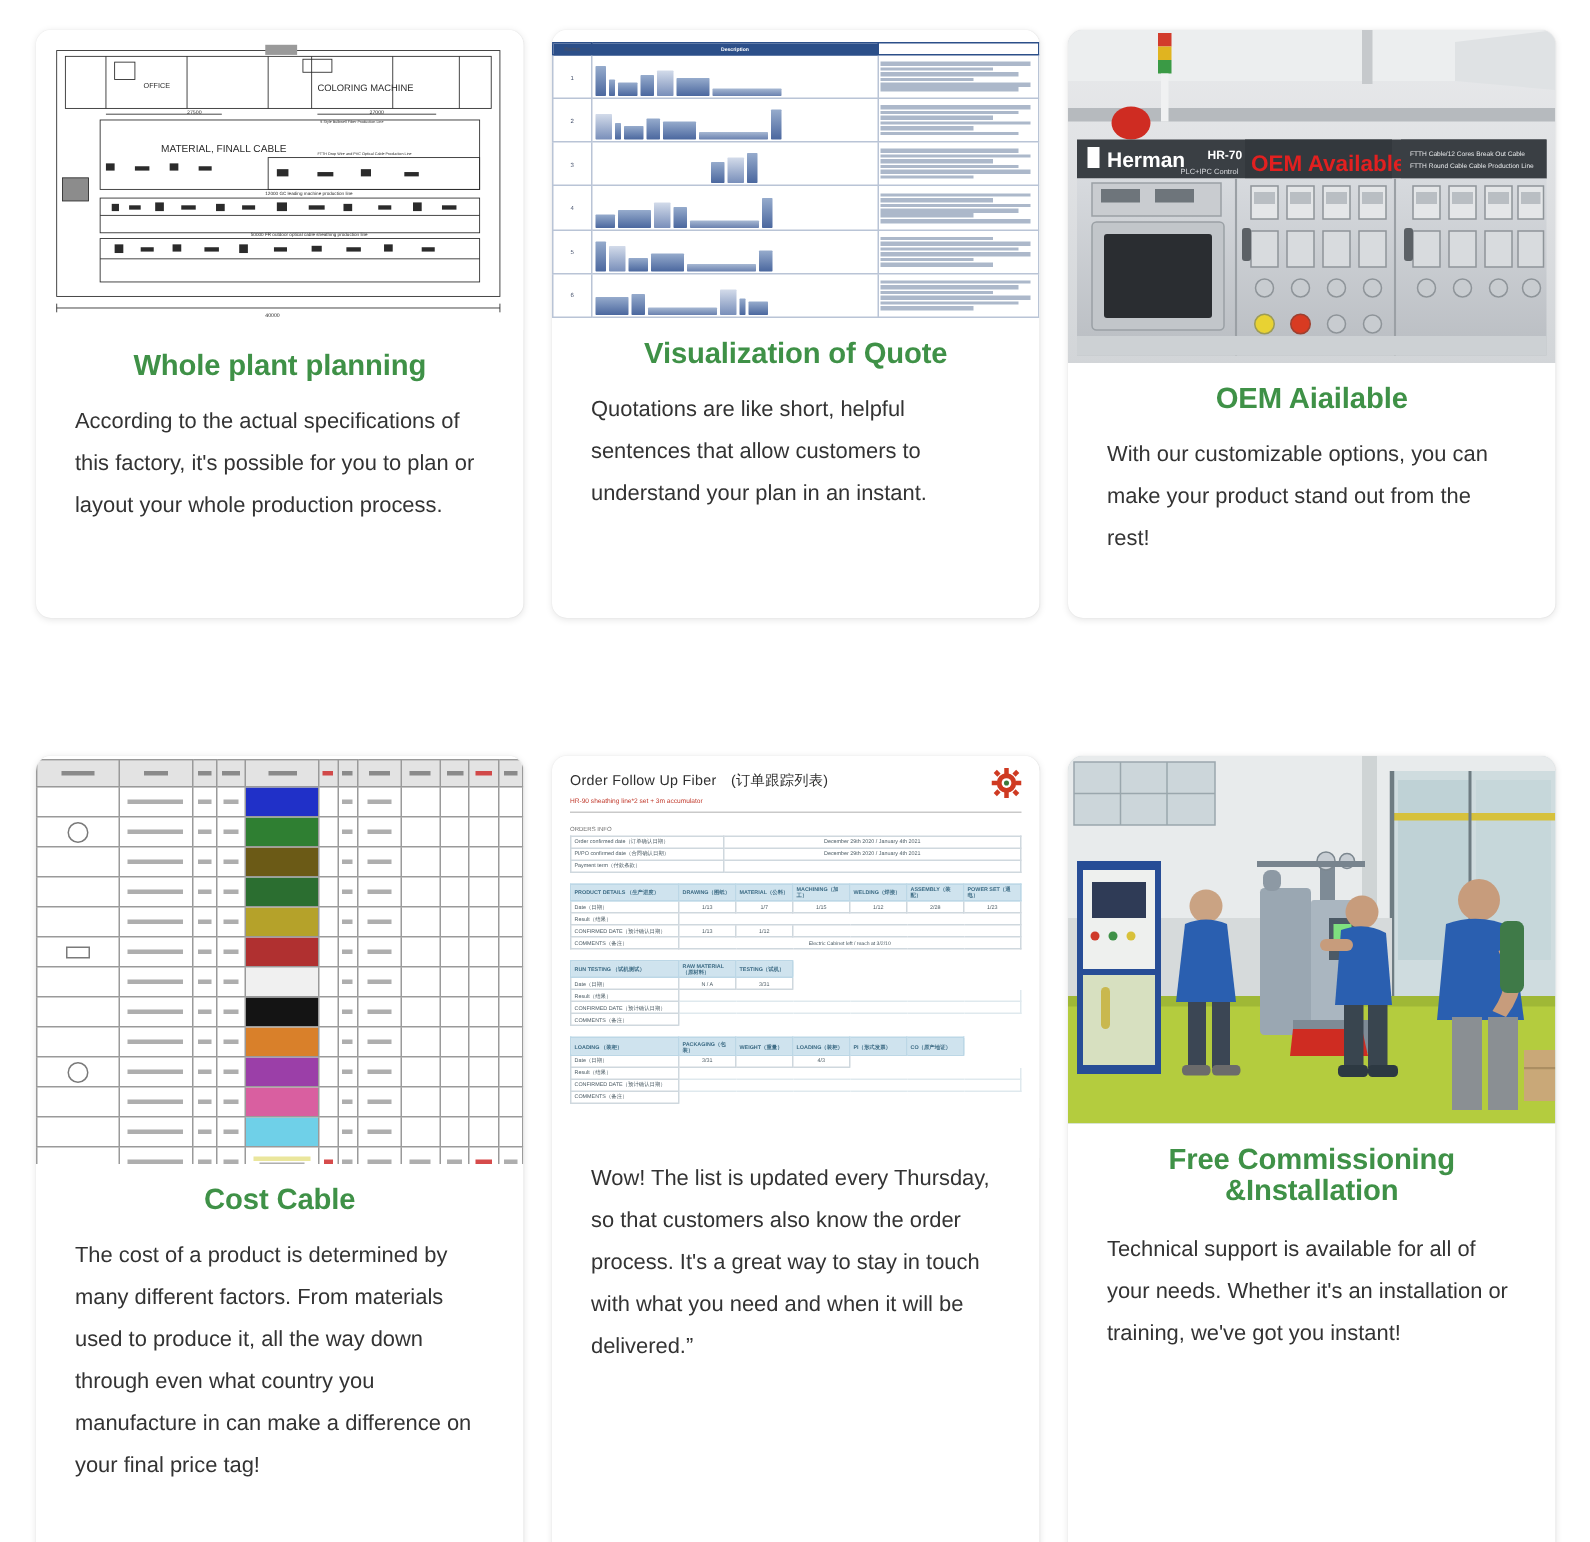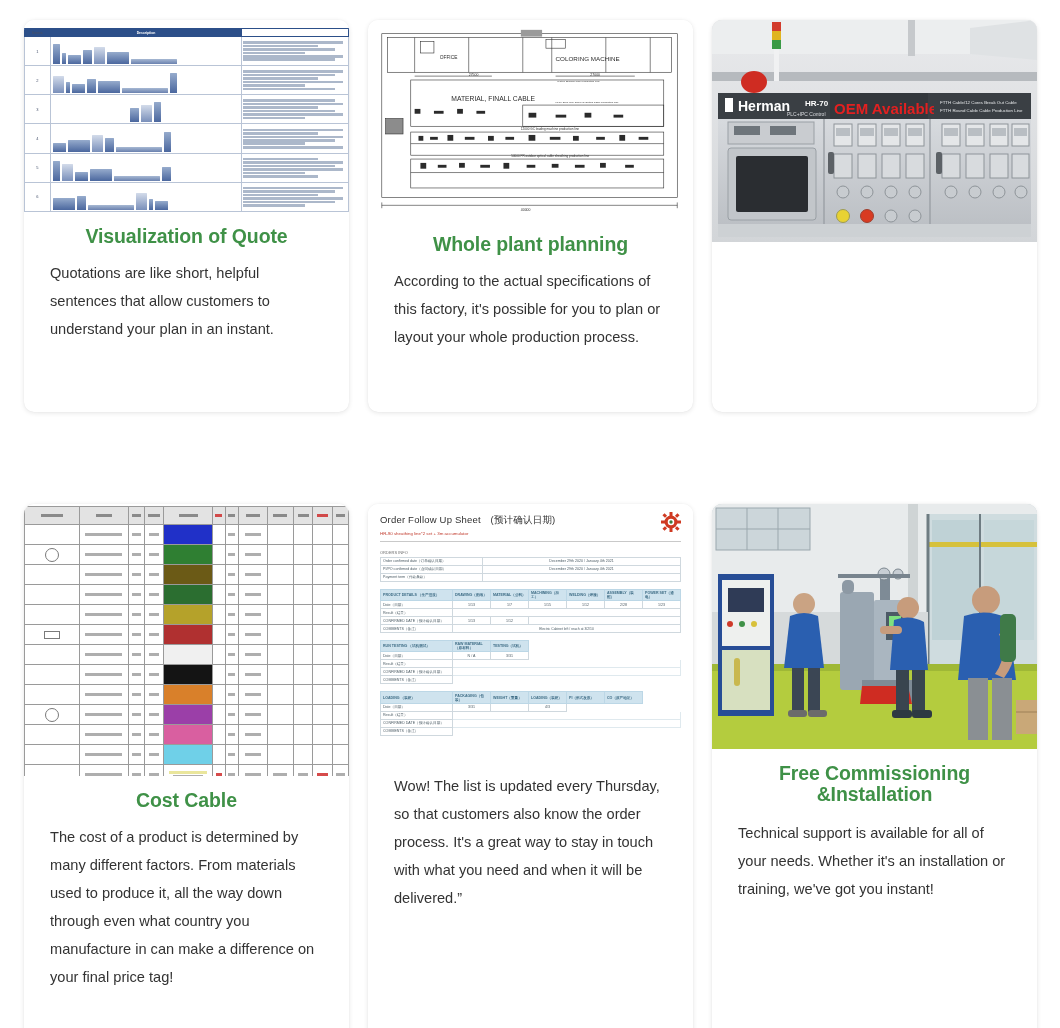--- a/index.html
+++ b/index.html
@@ -137,165 +137,20 @@
   .photo-comm { height: 245px; background:#bcd0d8; }
   .pc-svg { width:100%; height:100%; display:block; }
 </style>
 </head>
 <body>
 
 <div class="page">
   <div class="grid">
 
     <div class="card">
-      <div class="card-media quote-img">
-        <table class="qt">
-          <thead>
-            <tr>
-              <th class="c-no">Items</th>
-              <th class="c-desc">Description</th>
-              <th class="c-spec">Specification</th>
-            </tr>
-          </thead>
-          <tbody>
-            <tr>
-              <td class="c-no">1</td>
-              <td class="c-desc">
-                <div class="mach-row">
-                  <div class="mach tall"></div>
-                    <div class="mach thin"></div>
-                    <div class="mach low"></div>
-                  <div class="mach mid"></div>
-                    <div class="mach box"></div>
-                    <div class="mach wide"></div>
-                  <div class="mach rail"></div>
-                </div>
-              </td>
-              <td class="c-spec">
-                <div class="spec-line s1"></div>
-                  <div class="spec-line s2"></div>
-                <div class="spec-line s3"></div>
-                  <div class="spec-line s4"></div>
-                <div class="spec-line s1"></div>
-                  <div class="spec-line s3"></div>
-              </td>
-            </tr>
-            <tr>
-              <td class="c-no">2</td>
-              <td class="c-desc">
-                <div class="mach-row">
-                  <div class="mach box"></div>
-                    <div class="mach thin"></div>
-                    <div class="mach low"></div>
-                  <div class="mach mid"></div>
-                    <div class="mach wide"></div>
-                    <div class="mach rail"></div>
-                  <div class="mach tall"></div>
-                </div>
-              </td>
-              <td class="c-spec">
-                <div class="spec-line s1"></div>
-                  <div class="spec-line s3"></div>
-                <div class="spec-line s2"></div>
-                  <div class="spec-line s1"></div>
-                <div class="spec-line s4"></div>
-                  <div class="spec-line s3"></div>
-              </td>
-            </tr>
-            <tr>
-              <td class="c-no">3</td>
-              <td class="c-desc">
-                <div class="mach-row" style="justify-content:center;">
-                  <div class="mach mid"></div>
-                    <div class="mach box"></div>
-                    <div class="mach tall"></div>
-                </div>
-              </td>
-              <td class="c-spec">
-                <div class="spec-line s3"></div>
-                  <div class="spec-line s1"></div>
-                <div class="spec-line s2"></div>
-                  <div class="spec-line s3"></div>
-                <div class="spec-line s1"></div>
-                  <div class="spec-line s4"></div>
-              </td>
-            </tr>
-            <tr>
-              <td class="c-no">4</td>
-              <td class="c-desc">
-                <div class="mach-row">
-                  <div class="mach low"></div>
-                    <div class="mach wide"></div>
-                    <div class="mach box"></div>
-                  <div class="mach mid"></div>
-                    <div class="mach rail"></div>
-                    <div class="mach tall"></div>
-                </div>
-              </td>
-              <td class="c-spec">
-                <div class="spec-line s1"></div>
-                  <div class="spec-line s2"></div>
-                <div class="spec-line s1"></div>
-                  <div class="spec-line s3"></div>
-                <div class="spec-line s4"></div>
-                  <div class="spec-line s1"></div>
-              </td>
-            </tr>
-            <tr>
-              <td class="c-no">5</td>
-              <td class="c-desc">
-                <div class="mach-row">
-                  <div class="mach tall"></div>
-                    <div class="mach box"></div>
-                    <div class="mach low"></div>
-                  <div class="mach wide"></div>
-                    <div class="mach rail"></div>
-                    <div class="mach mid"></div>
-                </div>
-              </td>
-              <td class="c-spec">
-                <div class="spec-line s2"></div>
-                  <div class="spec-line s1"></div>
-                <div class="spec-line s3"></div>
-                  <div class="spec-line s1"></div>
-                <div class="spec-line s4"></div>
-                  <div class="spec-line s2"></div>
-              </td>
-            </tr>
-            <tr>
-              <td class="c-no">6</td>
-              <td class="c-desc">
-                <div class="mach-row">
-                  <div class="mach wide"></div>
-                    <div class="mach mid"></div>
-                    <div class="mach rail"></div>
-                  <div class="mach box"></div>
-                    <div class="mach thin"></div>
-                    <div class="mach low"></div>
-                </div>
-              </td>
-              <td class="c-spec">
-                <div class="spec-line s1"></div>
-                  <div class="spec-line s3"></div>
-                <div class="spec-line s2"></div>
-                  <div class="spec-line s1"></div>
-                <div class="spec-line s3"></div>
-                  <div class="spec-line s4"></div>
-              </td>
-            </tr>
-          </tbody>
-        </table>
-      </div>
-      <div class="card-body">
-        <div class="card-title">Visualization of Quote</div>
-        <div class="card-desc">Quotations are like short, helpful sentences that allow customers to understand your plan in an instant.</div>
-      </div>
-    </div>
-
-    <div class="card">
       <div class="card-media cad-img">
         <svg class="cad-svg" viewBox="0 0 320 195" preserveAspectRatio="none">
           <g stroke="#2b2b2b" fill="none" stroke-width="0.6">
 
             <rect x="6" y="8" width="306" height="170"></rect>
             <rect x="12" y="12" width="294" height="36"></rect>
 
             <line x1="40" y1="12" x2="40" y2="48"></line>
             <line x1="96" y1="12" x2="96" y2="48"></line>
             <line x1="152" y1="12" x2="152" y2="48"></line>
@@ -369,20 +224,165 @@
           </g>
         </svg>
       </div>
       <div class="card-body">
         <div class="card-title">Whole plant planning</div>
         <div class="card-desc">According to the actual specifications of this factory, it's possible for you to plan or layout your whole production process.</div>
       </div>
     </div>
 
     <div class="card">
+      <div class="card-media quote-img">
+        <table class="qt">
+          <thead>
+            <tr>
+              <th class="c-no">Items</th>
+              <th class="c-desc">Description</th>
+              <th class="c-spec">Specification</th>
+            </tr>
+          </thead>
+          <tbody>
+            <tr>
+              <td class="c-no">1</td>
+              <td class="c-desc">
+                <div class="mach-row">
+                  <div class="mach tall"></div>
+                    <div class="mach thin"></div>
+                    <div class="mach low"></div>
+                  <div class="mach mid"></div>
+                    <div class="mach box"></div>
+                    <div class="mach wide"></div>
+                  <div class="mach rail"></div>
+                </div>
+              </td>
+              <td class="c-spec">
+                <div class="spec-line s1"></div>
+                  <div class="spec-line s2"></div>
+                <div class="spec-line s3"></div>
+                  <div class="spec-line s4"></div>
+                <div class="spec-line s1"></div>
+                  <div class="spec-line s3"></div>
+              </td>
+            </tr>
+            <tr>
+              <td class="c-no">2</td>
+              <td class="c-desc">
+                <div class="mach-row">
+                  <div class="mach box"></div>
+                    <div class="mach thin"></div>
+                    <div class="mach low"></div>
+                  <div class="mach mid"></div>
+                    <div class="mach wide"></div>
+                    <div class="mach rail"></div>
+                  <div class="mach tall"></div>
+                </div>
+              </td>
+              <td class="c-spec">
+                <div class="spec-line s1"></div>
+                  <div class="spec-line s3"></div>
+                <div class="spec-line s2"></div>
+                  <div class="spec-line s1"></div>
+                <div class="spec-line s4"></div>
+                  <div class="spec-line s3"></div>
+              </td>
+            </tr>
+            <tr>
+              <td class="c-no">3</td>
+              <td class="c-desc">
+                <div class="mach-row" style="justify-content:center;">
+                  <div class="mach mid"></div>
+                    <div class="mach box"></div>
+                    <div class="mach tall"></div>
+                </div>
+              </td>
+              <td class="c-spec">
+                <div class="spec-line s3"></div>
+                  <div class="spec-line s1"></div>
+                <div class="spec-line s2"></div>
+                  <div class="spec-line s3"></div>
+                <div class="spec-line s1"></div>
+                  <div class="spec-line s4"></div>
+              </td>
+            </tr>
+            <tr>
+              <td class="c-no">4</td>
+              <td class="c-desc">
+                <div class="mach-row">
+                  <div class="mach low"></div>
+                    <div class="mach wide"></div>
+                    <div class="mach box"></div>
+                  <div class="mach mid"></div>
+                    <div class="mach rail"></div>
+                    <div class="mach tall"></div>
+                </div>
+              </td>
+              <td class="c-spec">
+                <div class="spec-line s1"></div>
+                  <div class="spec-line s2"></div>
+                <div class="spec-line s1"></div>
+                  <div class="spec-line s3"></div>
+                <div class="spec-line s4"></div>
+                  <div class="spec-line s1"></div>
+              </td>
+            </tr>
+            <tr>
+              <td class="c-no">5</td>
+              <td class="c-desc">
+                <div class="mach-row">
+                  <div class="mach tall"></div>
+                    <div class="mach box"></div>
+                    <div class="mach low"></div>
+                  <div class="mach wide"></div>
+                    <div class="mach rail"></div>
+                    <div class="mach mid"></div>
+                </div>
+              </td>
+              <td class="c-spec">
+                <div class="spec-line s2"></div>
+                  <div class="spec-line s1"></div>
+                <div class="spec-line s3"></div>
+                  <div class="spec-line s1"></div>
+                <div class="spec-line s4"></div>
+                  <div class="spec-line s2"></div>
+              </td>
+            </tr>
+            <tr>
+              <td class="c-no">6</td>
+              <td class="c-desc">
+                <div class="mach-row">
+                  <div class="mach wide"></div>
+                    <div class="mach mid"></div>
+                    <div class="mach rail"></div>
+                  <div class="mach box"></div>
+                    <div class="mach thin"></div>
+                    <div class="mach low"></div>
+                </div>
+              </td>
+              <td class="c-spec">
+                <div class="spec-line s1"></div>
+                  <div class="spec-line s3"></div>
+                <div class="spec-line s2"></div>
+                  <div class="spec-line s1"></div>
+                <div class="spec-line s3"></div>
+                  <div class="spec-line s4"></div>
+              </td>
+            </tr>
+          </tbody>
+        </table>
+      </div>
+      <div class="card-body">
+        <div class="card-title">Visualization of Quote</div>
+        <div class="card-desc">Quotations are like short, helpful sentences that allow customers to understand your plan in an instant.</div>
+      </div>
+    </div>
+
+    <div class="card">
       <div class="card-media photo-panel">
         <svg class="pp-svg" viewBox="0 0 325 222" preserveAspectRatio="none">
           <defs>
             <linearGradient id="wallg" x1="0" y1="0" x2="0" y2="1">
               <stop offset="0" stop-color="#e9eaec"></stop>
                 <stop offset="1" stop-color="#d2d5d8"></stop>
             </linearGradient>
             <linearGradient id="cabg" x1="0" y1="0" x2="0" y2="1">
               <stop offset="0" stop-color="#d7dade"></stop>
                 <stop offset="1" stop-color="#b9bdc2"></stop>
@@ -464,20 +464,24 @@
             <rect x="278" y="134" width="18" height="24" fill="#d8dbde" stroke="#8e9499"></rect>
             <rect x="300" y="134" width="17" height="24" fill="#d8dbde" stroke="#8e9499"></rect>
             <rect x="224" y="132" width="6" height="22" rx="2" fill="#5c6166"></rect>
             <circle cx="239" cy="172" r="6" fill="#c8ccd0" stroke="#8e9499"></circle>
             <circle cx="263" cy="172" r="6" fill="#c8ccd0" stroke="#8e9499"></circle>
             <circle cx="287" cy="172" r="6" fill="#c8ccd0" stroke="#8e9499"></circle>
             <circle cx="309" cy="172" r="6" fill="#c8ccd0" stroke="#8e9499"></circle>
           </g>
           <rect x="6" y="204" width="313" height="13" fill="#cdd1d4"></rect>
         </svg>
+      </div>
+      <div class="card-body">
+        <div class="card-title">OEM Aiailable</div>
+        <div class="card-desc">With our customizable options, you can make your product stand out from the rest!</div>
       </div>
     </div>
 
     <div></div>
     <div></div>
     <div></div>
 
     <div class="card">
       <div class="card-media sheet-img">
         <table class="ss">
@@ -898,21 +902,21 @@
                 <rect x="32" y="17" width="8" height="6"></rect>
               <rect x="4" y="4" width="7" height="6" transform="rotate(45 7.5 7)"></rect>
               <rect x="29" y="4" width="7" height="6" transform="rotate(-45 32.5 7)"></rect>
               <rect x="4" y="30" width="7" height="6" transform="rotate(-45 7.5 33)"></rect>
               <rect x="29" y="30" width="7" height="6" transform="rotate(45 32.5 33)"></rect>
             </g>
           </g>
           <circle cx="20" cy="20" r="6.5" fill="#ffffff"></circle>
           <circle cx="20" cy="20" r="3.4" fill="#3c7a3c"></circle>
         </svg>
-        <div class="ofs-title">Order Follow Up Sheet　(预计确认日期)</div>
+        <div class="ofs-title">Order Follow Up Fiber　(订单跟踪列表)</div>
         <div class="ofs-sub">HR-90 sheathing line*2 set + 3m accumulator</div>
         <div class="ofs-rule"></div>
         <div class="ofs-sec-label">ORDERS INFO</div>
         <table class="ofs-tbl">
           <tbody>
             <tr>
               <td style="width:34%">Order confirmed date（订单确认日期）</td>
               <td class="ofs-val">December 29th 2020 /  January 4th 2021</td>
             </tr>
             <tr>

